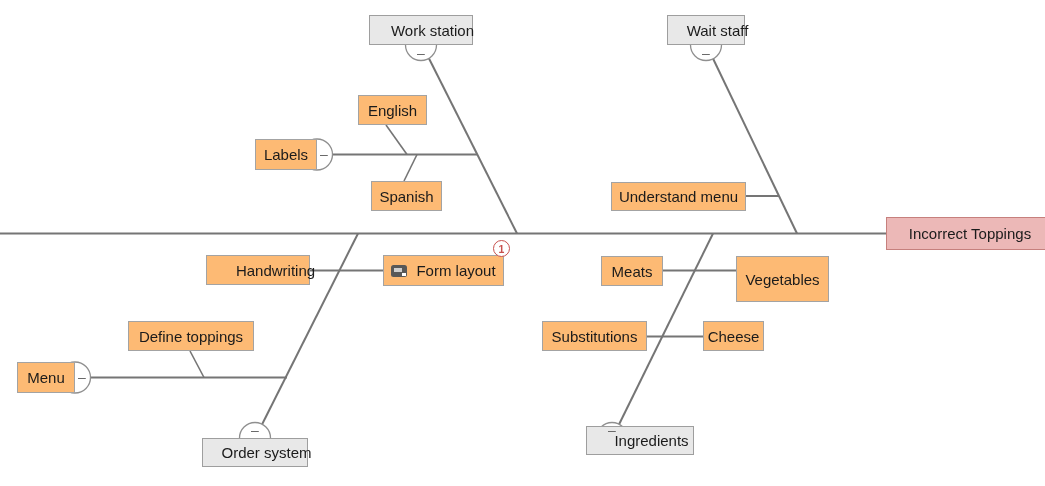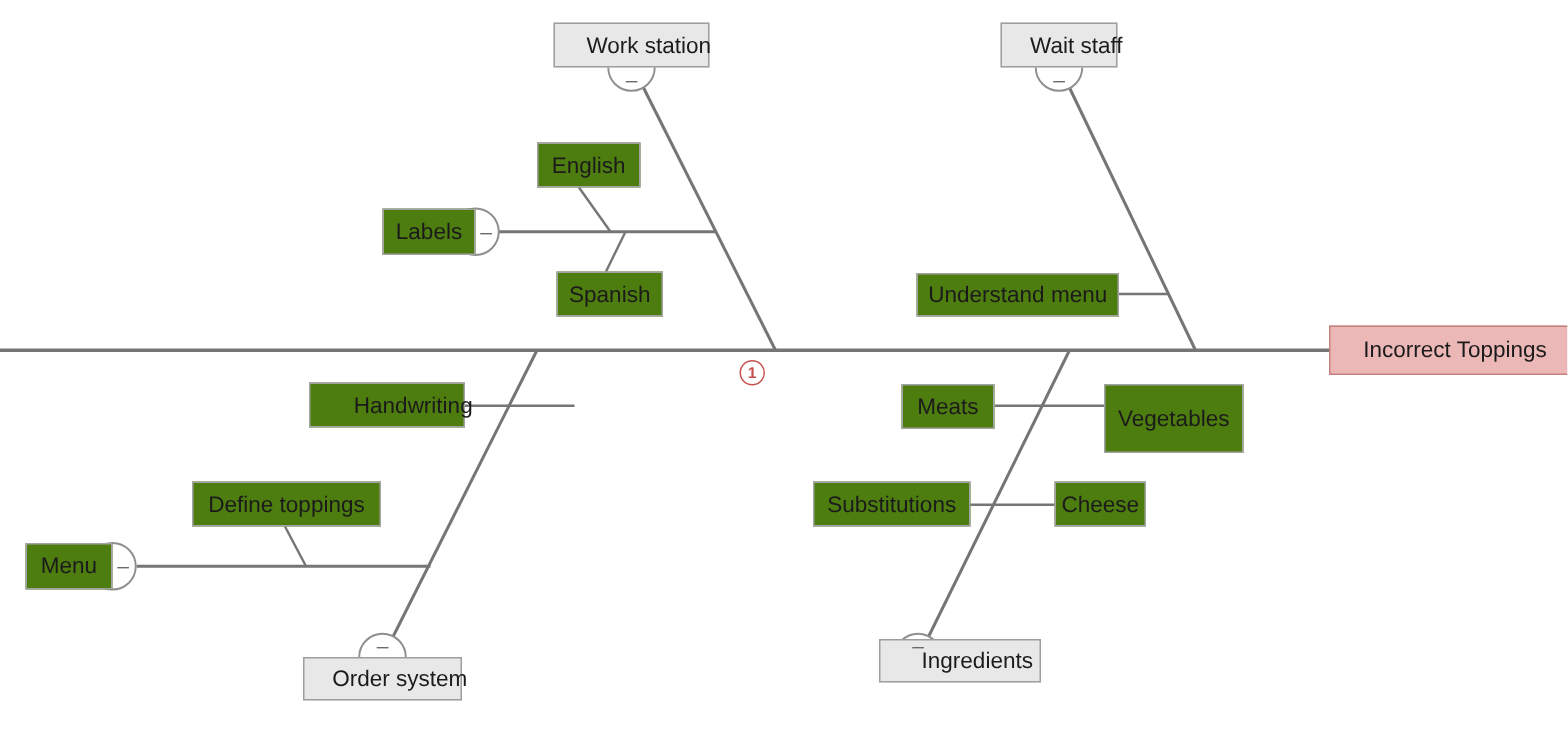--- a/index.html
+++ b/index.html
@@ -4,21 +4,21 @@
 <style>
   html,body{margin:0;padding:0;background:#fff;}
   .canvas{
     position:relative;width:1045px;height:486px;background:#ffffff;
     font-family:"Liberation Sans",sans-serif;overflow:hidden;
   }
   svg.wires{position:absolute;left:0;top:0;z-index:1;}
   .node{
     position:absolute;z-index:2;box-sizing:border-box;
     display:flex;align-items:center;justify-content:center;
-    background:#4d7c0f;border:1px solid #a3a3a3;
+    background:#fdba74;border:1px solid #a3a3a3;
     font-size:15px;color:#1b1b1b;white-space:nowrap;
   }
   .node.cat{background:#e8e8e8;border-color:#9e9e9e;padding-left:23px;}
   .node.effect{background:#ecb8b7;border-color:#c6807d;}
   .minus{
     position:absolute;z-index:3;transform:translate(-50%,-50%);
     color:#6a6a6a;font-size:14px;line-height:1;cursor:default;
   }
   .badge{
     position:absolute;z-index:4;width:15px;height:15px;border-radius:50%;
@@ -99,20 +99,24 @@
   </div>
   <div class="node" style="left:371px;top:181px;width:71px;height:30px;">
     <span>Spanish</span>
   </div>
   <div class="node" style="left:611px;top:182px;width:135px;height:29px;">
     <span>Understand menu</span>
   </div>
   <div class="node" style="left:206px;top:255px;width:104px;height:30px;padding-left:35px;">
     <span>Handwriting</span>
   </div>
+  <div class="node" style="left:383px;top:255px;width:121px;height:31px;">
+    <span class="comment-icon"></span>
+    <span>Form layout</span>
+  </div>
   <div class="node" style="left:601px;top:256px;width:62px;height:30px;">
     <span>Meats</span>
   </div>
   <div class="node" style="left:736px;top:256px;width:93px;height:46px;">
     <span>Vegetables</span>
   </div>
   <div class="node" style="left:526px;top:321px;width:105px;height:30px;margin-left:16px;">
     <span>Substitutions</span>
   </div>
   <div class="node" style="left:703px;top:321px;width:61px;height:30px;">

